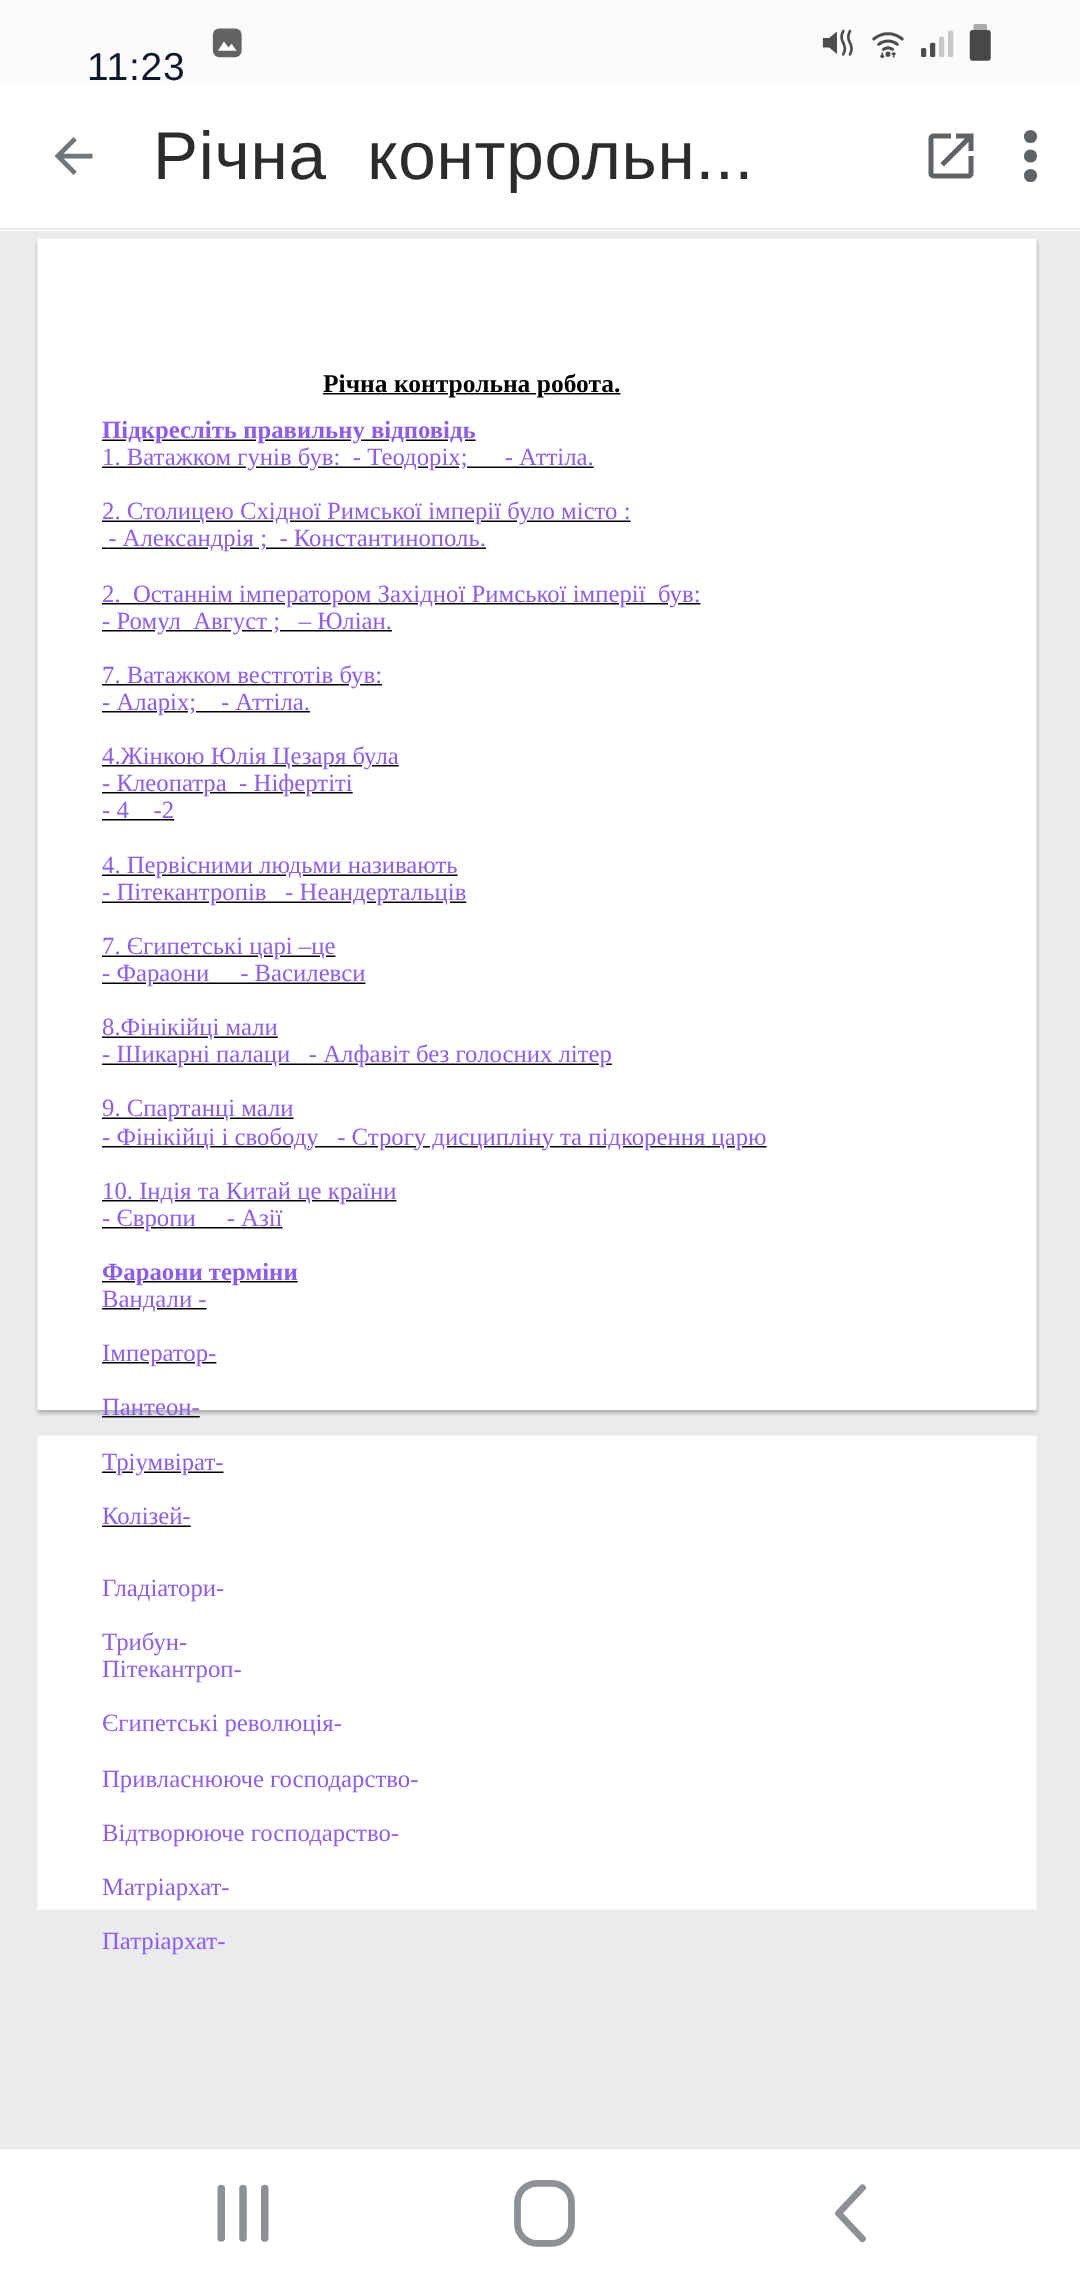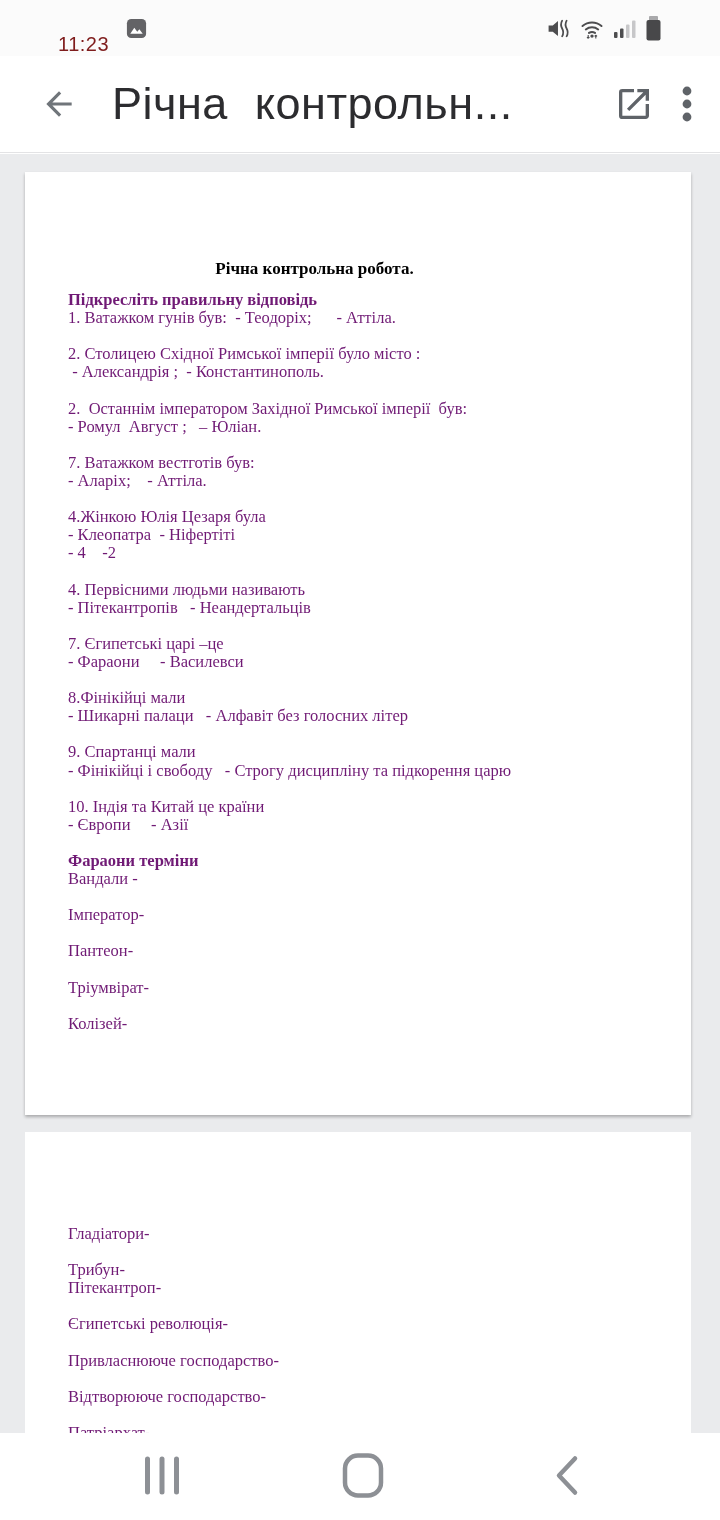--- a/index.html
+++ b/index.html
@@ -4,45 +4,45 @@
 <style>
   * { margin:0; padding:0; box-sizing:border-box; }
   html,body { width:720px; height:1520px; background:#fff; font-family:"Liberation Sans", sans-serif; overflow:hidden; }
   .screen { position:relative; width:720px; height:1520px; background:#fff; }
 
   
   .status-bar { position:absolute; top:0; left:0; right:0; height:56px;
     display:flex; align-items:center; justify-content:space-between;
     padding:0 58px 0 58px; background:#fbfbfb; }
   .status-left { display:flex; align-items:center; gap:16px; }
-  .status-time { font-size:20px; color:#7f1d1d; letter-spacing:.5px;margin-top:32px; }
+  .status-time { font-size:26px; color:#0f172a; letter-spacing:.5px;margin-top:32px; }
   .status-right { display:flex; align-items:center; gap:8px; }
   .status-right svg, .status-left svg { display:block; }
 
   
   .app-bar { position:absolute; top:56px; left:0; right:0; height:97px;
-    background:#fff; display:flex; align-items:center; padding:0 26px 0 40px;
+    background:#fff; display:flex; align-items:center; padding:0 26px 0 30px;
     border-bottom:1px solid #e3e3e5; }
   .icon-btn { background:none; border:none; padding:0; display:flex; align-items:center; justify-content:center; cursor:pointer; }
   .appbar-title { flex:1; margin-left:34px; font-size:45px; color:#2c2c2f;
     word-spacing:14px; letter-spacing:.5px; white-space:nowrap; overflow:hidden; }
   .appbar-actions { display:flex; align-items:center; gap:26px; }
 
   
   .viewer { position:absolute; top:154px; left:0; right:0; height:1279px;
     background:#eaebed; overflow:hidden; }
   .page { width:666px; margin-left:25px; background:#fff; }
-  .page-1 { margin-top:18px; height:943px; padding:88px 130px 0 43px;
-    box-shadow:0 2px 3px rgba(0,0,0,0.28); }
+  .page-1 { margin-top:5px; height:781px; padding:88px 130px 0 43px;
+    box-shadow:0 2px 3px rgba(0,0,0,0.28);text-decoration:underline; }
   .page-2 { margin-top:17px; height:316px; padding:93px 130px 0 43px; }
 
   .doc-title { font-family:"Liberation Serif", serif; font-size:17px; font-weight:bold;
     text-align:center; line-height:18.1px; margin-bottom:13px; color:#000; white-space:pre-wrap; }
   .line { font-family:"Liberation Serif", serif; font-size:16.5px; line-height:18.1px;
-    color:#701a75; white-space:pre-wrap; }
+    color:#8b5cf6; white-space:pre-wrap; }
   .bold { font-weight:bold; }
   .gap { margin-top:18.1px; }
 
   
   .nav-bar { position:absolute; top:1433px; left:0; right:0; height:87px; background:#fff; }
   .nav-btn { position:absolute; top:50%; transform:translateY(-50%); background:none; border:none; padding:0; cursor:pointer; }
   .nav-recents { left:143px; }
   .nav-home { left:341px; }
   .nav-back { left:551px; }
 </style>
@@ -152,20 +152,21 @@
       <div class="line gap">Колізей-</div>
     </div>
 
     <div class="page page-2">
       <div class="line">Гладіатори-</div>
       <div class="line gap">Трибун-</div>
       <div class="line">Пітекантроп-</div>
       <div class="line gap">Єгипетські революція-</div>
       <div class="line gap">Привласнююче господарство-</div>
       <div class="line gap">Відтворююче господарство-</div>
+      <div class="line gap">Матріархат-</div>
       <div class="line gap">Патріархат-</div>
     </div>
 
   </div>
 
   <div class="nav-bar">
     <button class="nav-btn nav-recents">
       <svg width="38" height="40" viewBox="0 0 38 40">
         <rect x="2" y="1" width="5" height="38" rx="2.5" fill="#8d9095"></rect>
         <rect x="16.5" y="1" width="5" height="38" rx="2.5" fill="#8d9095"></rect>

